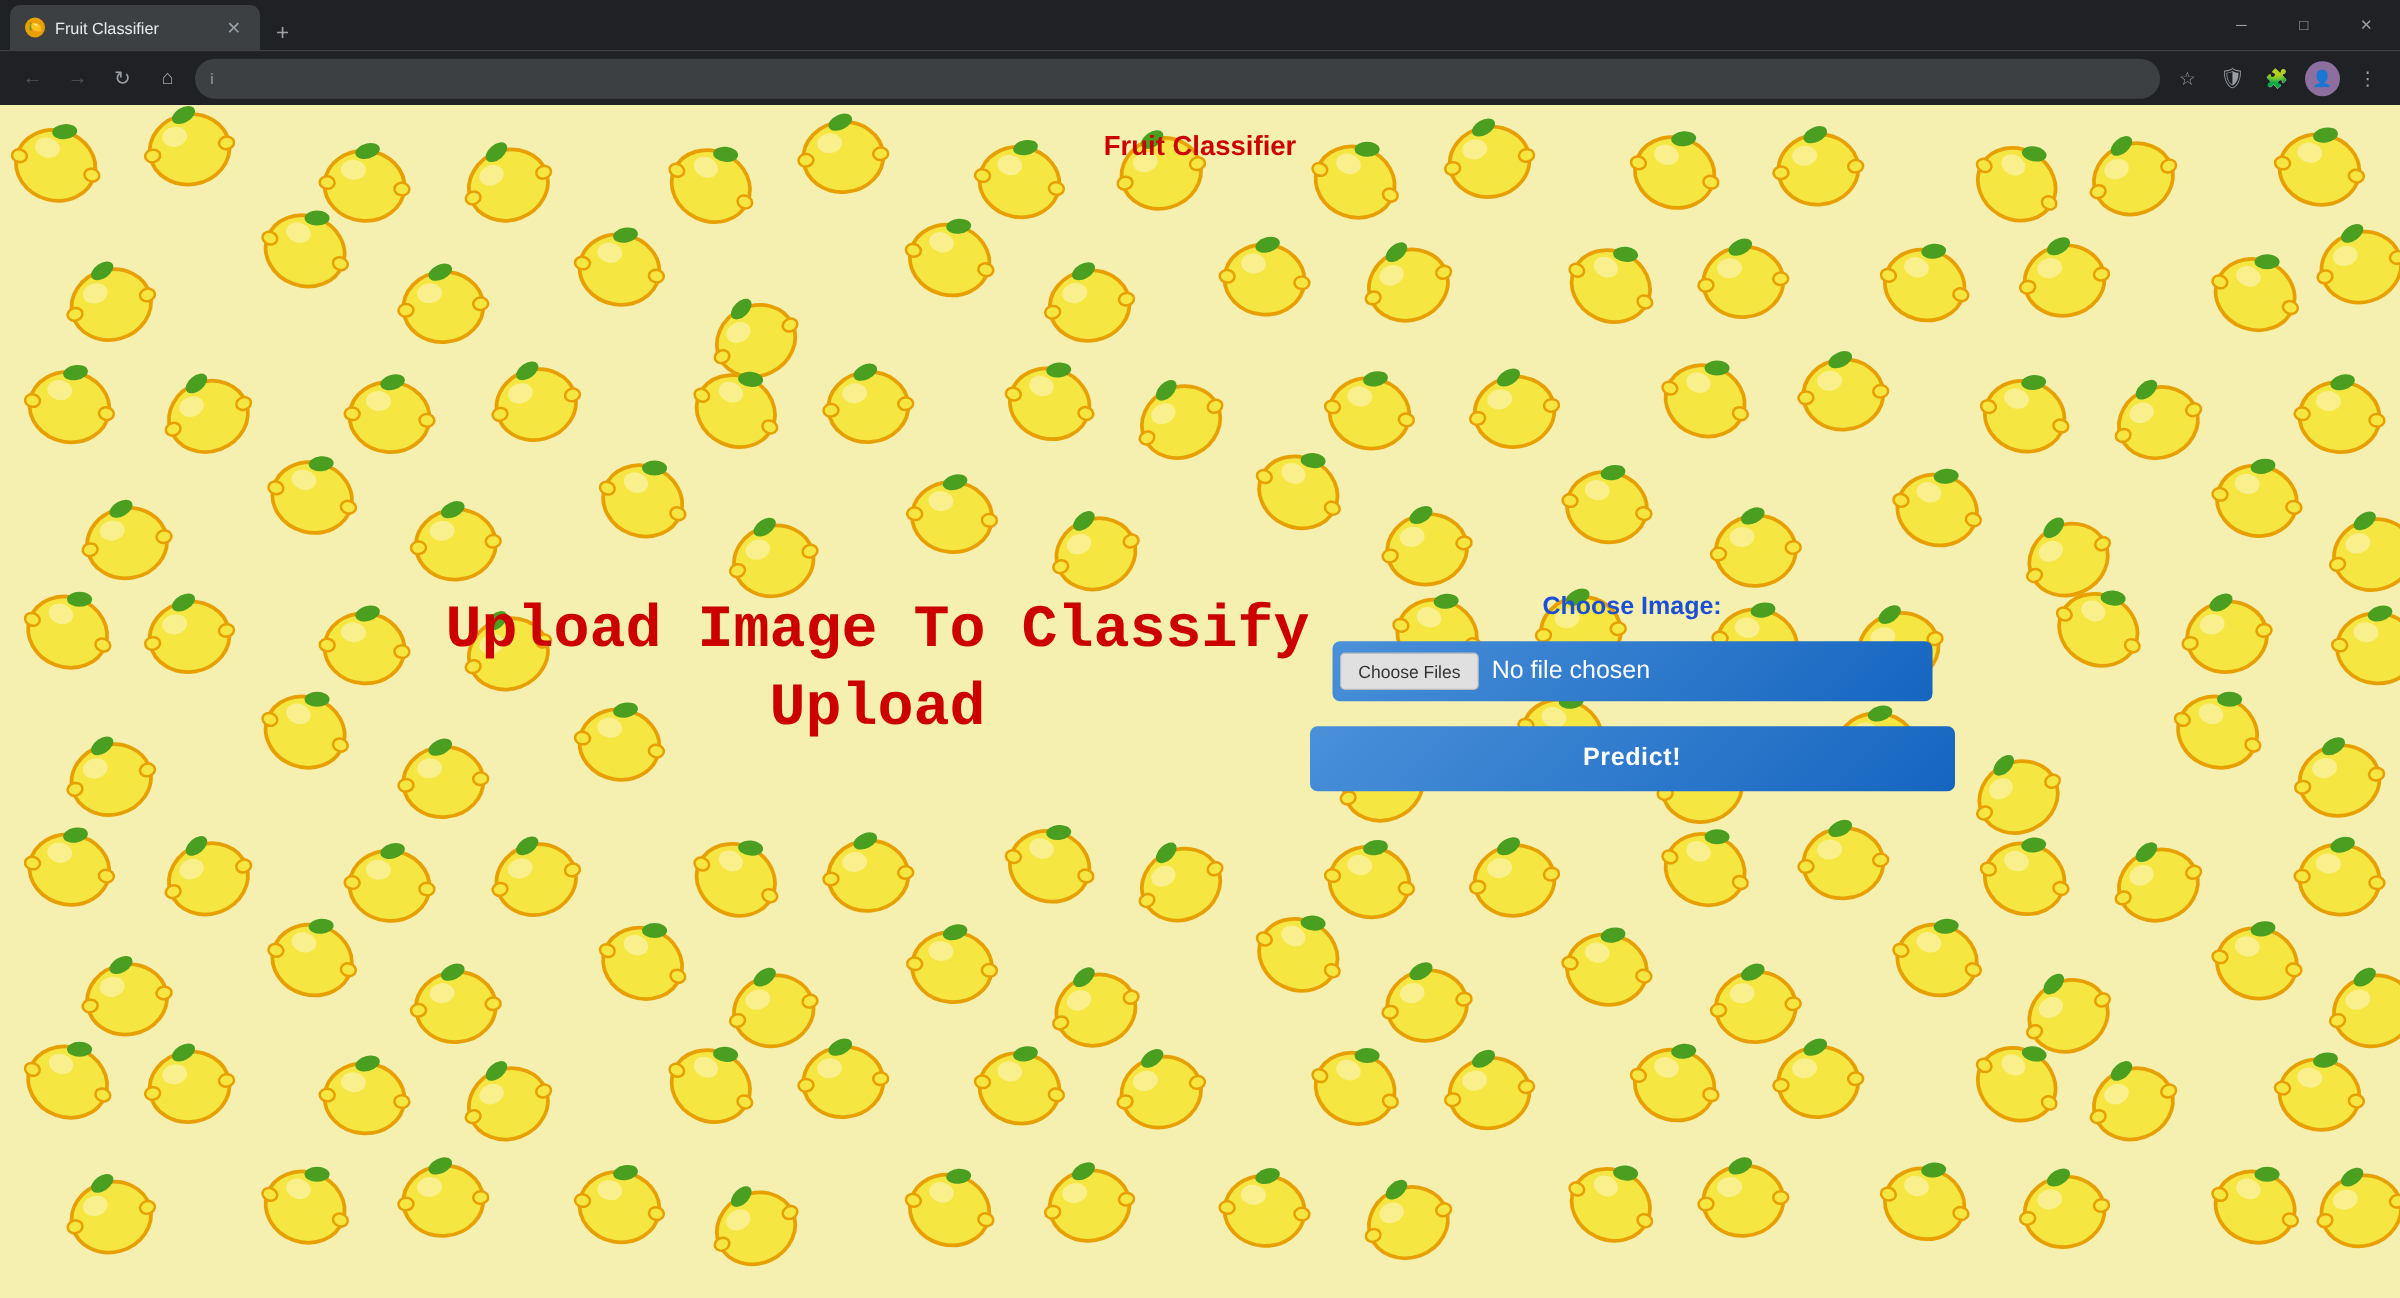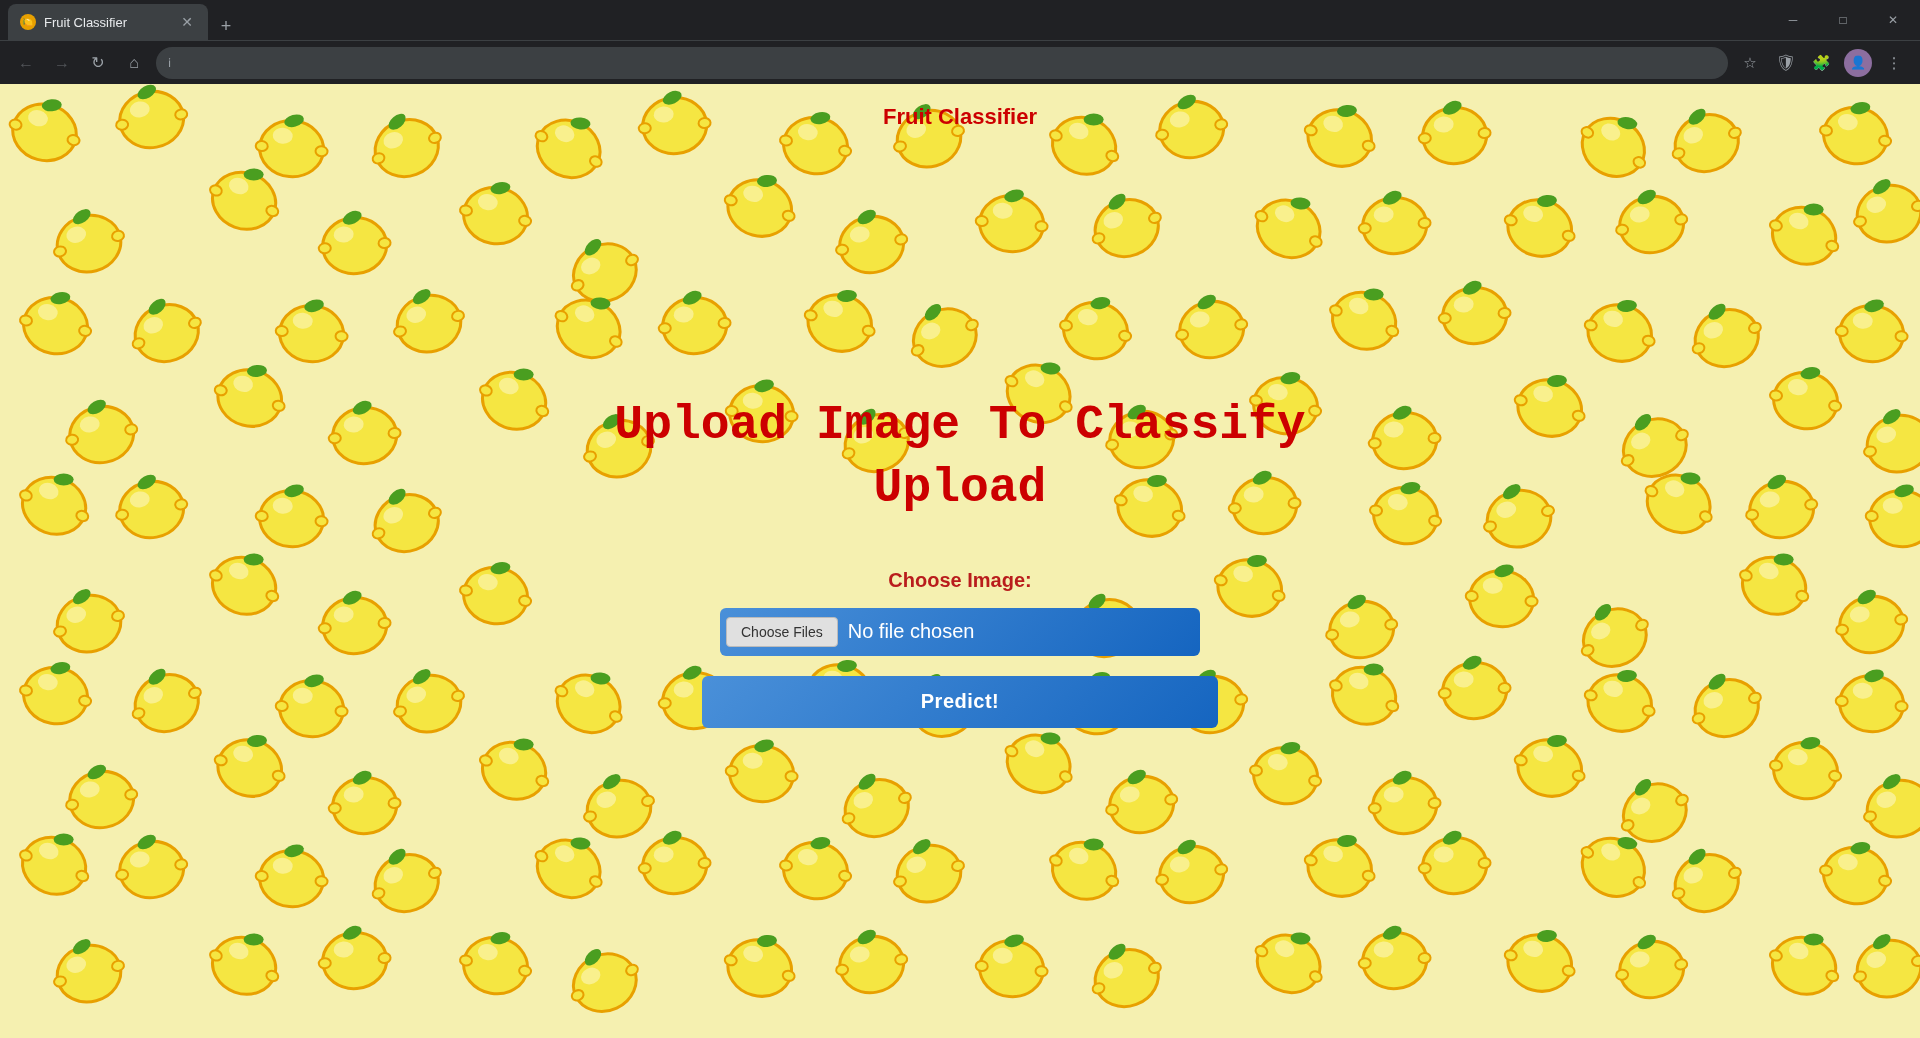--- a/index.html
+++ b/index.html
@@ -161,21 +161,21 @@
       color: #cc0000;
       font-size: 48px;
       font-weight: bold;
       text-align: center;
       line-height: 1.3;
       margin-bottom: 50px;
       font-family: 'Courier New', monospace;
     }
 
     .choose-label {
-      color: #b91c1c;
+      color: #1d4ed8;
       font-size: 20px;
       font-weight: bold;
       margin-bottom: 16px;
       font-family: Arial, sans-serif;
     }
 
     .file-input-wrapper {
       display: flex;
       align-items: center;
       width: 480px;
@@ -439,21 +439,21 @@
       <use href="#lemon-shape" x="1860" y="835" transform="rotate(-15, 1938, 913)"></use>
     </svg>
   </div>
 
   <div class="main-content">
 
     <div style="position:absolute; top: 20px; left: 50%; transform: translateX(-50%);">
       <h1 class="page-title">Fruit Classifier</h1>
     </div>
 
-    <div style="display:flex; flex-direction:column; align-items:center;">
+    <div style="display:flex; flex-direction:row; ">
       <h2 class="main-heading">
         <span>Upload Image To Classify</span><br>
         <span>Upload</span>
       </h2>
 
       <div style="display:flex; flex-direction:column; align-items:center;">
         <label class="choose-label">Choose Image:</label>
 
         <div class="file-input-wrapper">
           <button class="file-input-btn">Choose Files</button>

